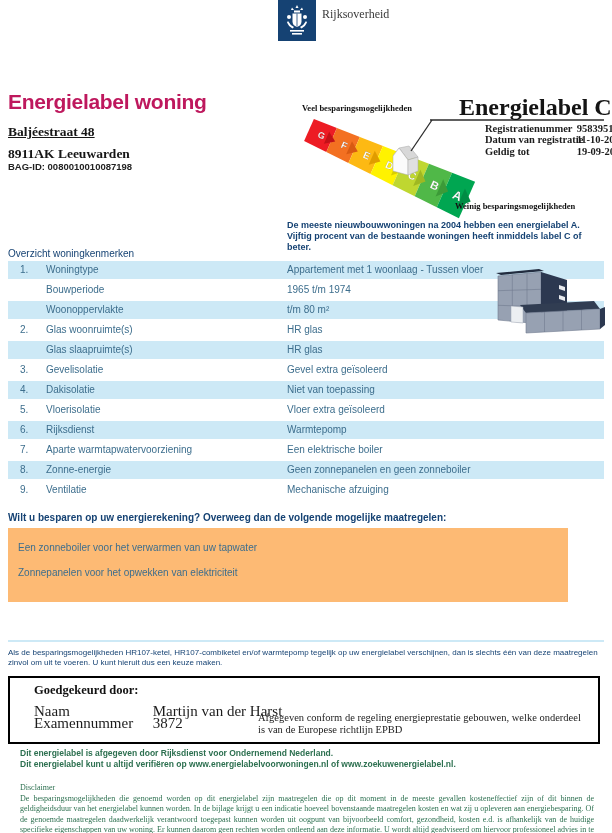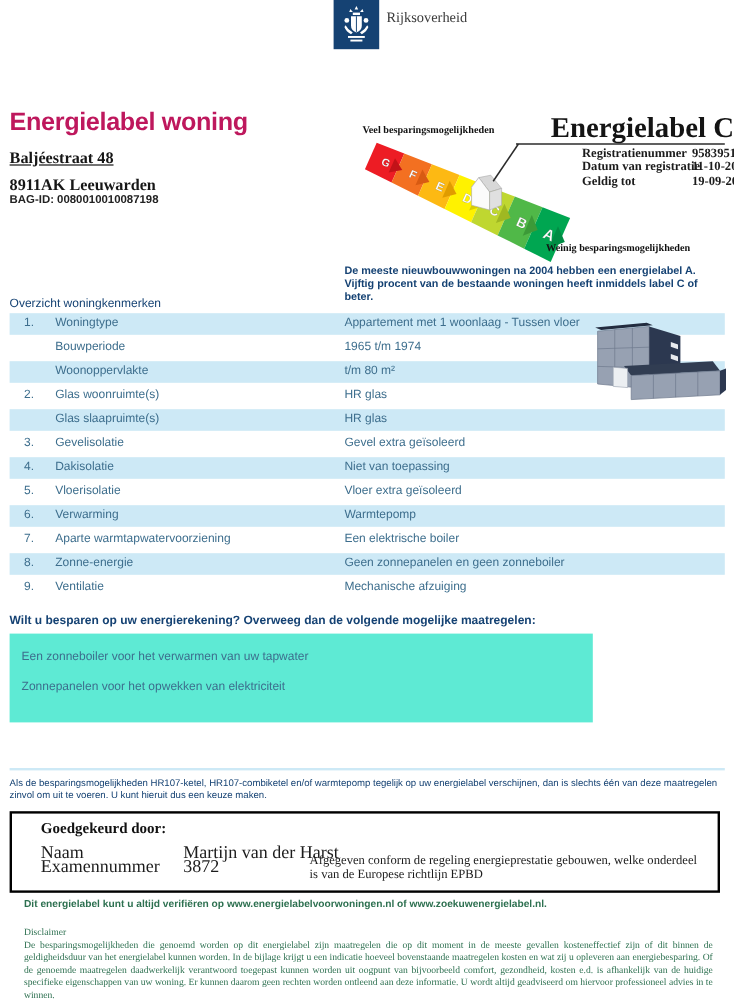--- a/index.html
+++ b/index.html
@@ -30,21 +30,21 @@
   #table{left:8px;top:261px;width:596px;}
   .t-row{position:relative;height:18px;margin-bottom:2px;line-height:18px;font-size:10px;color:#3d6e8d;}
   .t-row.alt{background:#cde9f6;}
   .t-num{position:absolute;left:12px;}
   .t-label{position:absolute;left:38px;}
   .t-value{position:absolute;left:279px;}
   #building{left:487px;top:259px;width:120px;height:96px;pointer-events:none;}
 
   
   #m-heading{left:8px;top:512px;font-size:10px;font-weight:bold;color:#154273;}
-  #m-box{left:8px;top:528px;width:486px;height:74px;background:#5eead4;box-sizing:border-box;padding:14px 10px;}
+  #m-box{left:8px;top:528px;width:560px;height:74px;background:#fdba74;box-sizing:border-box;padding:14px 10px;}
   .m-item{font-size:10px;color:#3d6e8d;margin-bottom:14px;}
   #m-divider{left:8px;top:640px;width:596px;height:2px;background:#cde9f6;}
   #m-note{left:8px;top:648px;width:596px;font-size:8px;color:#154273;line-height:10px;}
 
   
   #approval{left:8px;top:676px;width:592px;height:68px;border:2px solid #000;box-sizing:border-box;padding:5px 24px;}
   #approval-heading{font-family:"Liberation Serif",serif;font-weight:bold;font-size:12.5px;color:#111;}
   #fields{margin-top:7px;font-family:"Liberation Serif",serif;font-size:15px;color:#1c1c1c;}
   .f-row{line-height:12px;}
   .f-label{display:inline-block;width:115px;}
@@ -186,21 +186,21 @@
         <span class="t-label">Dakisolatie</span>
         <span class="t-value">Niet van toepassing</span>
       </div>
     <div class="t-row">
         <span class="t-num">5.</span>
         <span class="t-label">Vloerisolatie</span>
         <span class="t-value">Vloer extra geïsoleerd</span>
       </div>
     <div class="t-row alt">
         <span class="t-num">6.</span>
-        <span class="t-label">Verwarming</span>
+        <span class="t-label">Rijksdienst</span>
         <span class="t-value">Warmtepomp</span>
       </div>
     <div class="t-row">
         <span class="t-num">7.</span>
         <span class="t-label">Aparte warmtapwatervoorziening</span>
         <span class="t-value">Een elektrische boiler</span>
       </div>
     <div class="t-row alt">
         <span class="t-num">8.</span>
         <span class="t-label">Zonne-energie</span>
@@ -249,20 +249,21 @@
       </div>
       <div class="f-row">
         <span class="f-label">Examennummer</span>
         <span>3872</span>
       </div>
     </div>
     <div id="conform">Afgegeven conform de regeling energieprestatie gebouwen, welke onderdeel is van de Europese richtlijn EPBD</div>
   </div>
 
   <div class="abs" id="footer">
+    <div class="issued">Dit energielabel is afgegeven door Rijksdienst voor Ondernemend Nederland.</div>
     <div class="issued">Dit energielabel kunt u altijd verifiëren op www.energielabelvoorwoningen.nl of www.zoekuwenergielabel.nl.</div>
     <div id="disclaimer">
       <div>Disclaimer</div>
       <div id="disclaimer-text">De besparingsmogelijkheden die genoemd worden op dit energielabel zijn maatregelen die op dit moment in de meeste gevallen kosteneffectief zijn of dit binnen de geldigheidsduur van het energielabel kunnen worden. In de bijlage krijgt u een indicatie hoeveel bovenstaande maatregelen kosten en wat zij u opleveren aan energiebesparing. Of de genoemde maatregelen daadwerkelijk verantwoord toegepast kunnen worden uit oogpunt van bijvoorbeeld comfort, gezondheid, kosten e.d. is afhankelijk van de huidige specifieke eigenschappen van uw woning. Er kunnen daarom geen rechten worden ontleend aan deze informatie. U wordt altijd geadviseerd om hiervoor professioneel advies in te winnen.</div>
     </div>
   </div>
 
 </div>
 
 </body></html>

